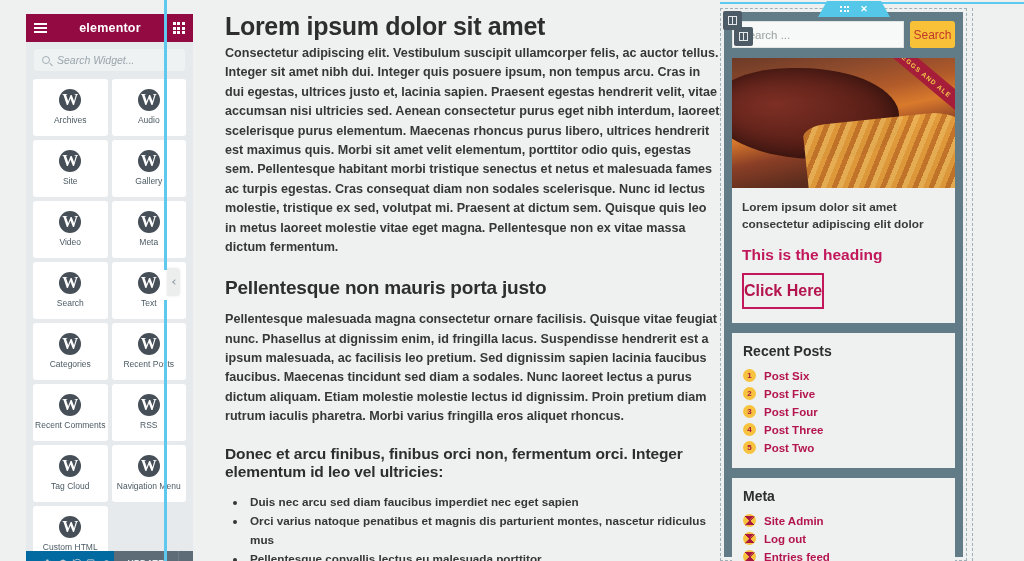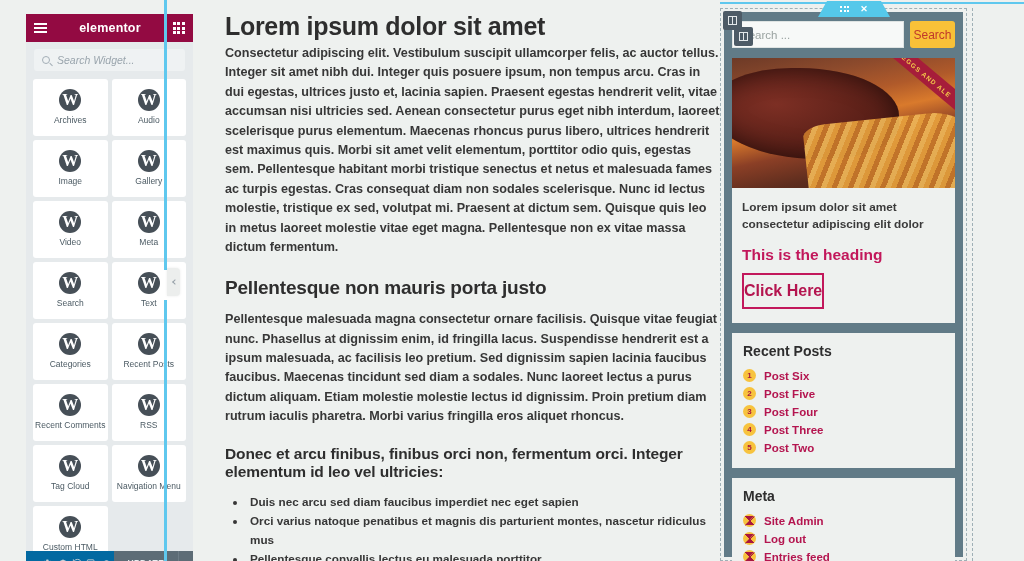--- a/index.html
+++ b/index.html
@@ -313,21 +313,21 @@
         <div class="widget-card">
           <div class="wp-logo">W</div>
           <div class="widget-label">Archives</div>
         </div>
         <div class="widget-card">
           <div class="wp-logo">W</div>
           <div class="widget-label">Audio</div>
         </div>
         <div class="widget-card">
           <div class="wp-logo">W</div>
-          <div class="widget-label">Image</div>
+          <div class="widget-label">Site</div>
         </div>
         <div class="widget-card">
           <div class="wp-logo">W</div>
           <div class="widget-label">Gallery</div>
         </div>
         <div class="widget-card">
           <div class="wp-logo">W</div>
           <div class="widget-label">Video</div>
         </div>
         <div class="widget-card">

